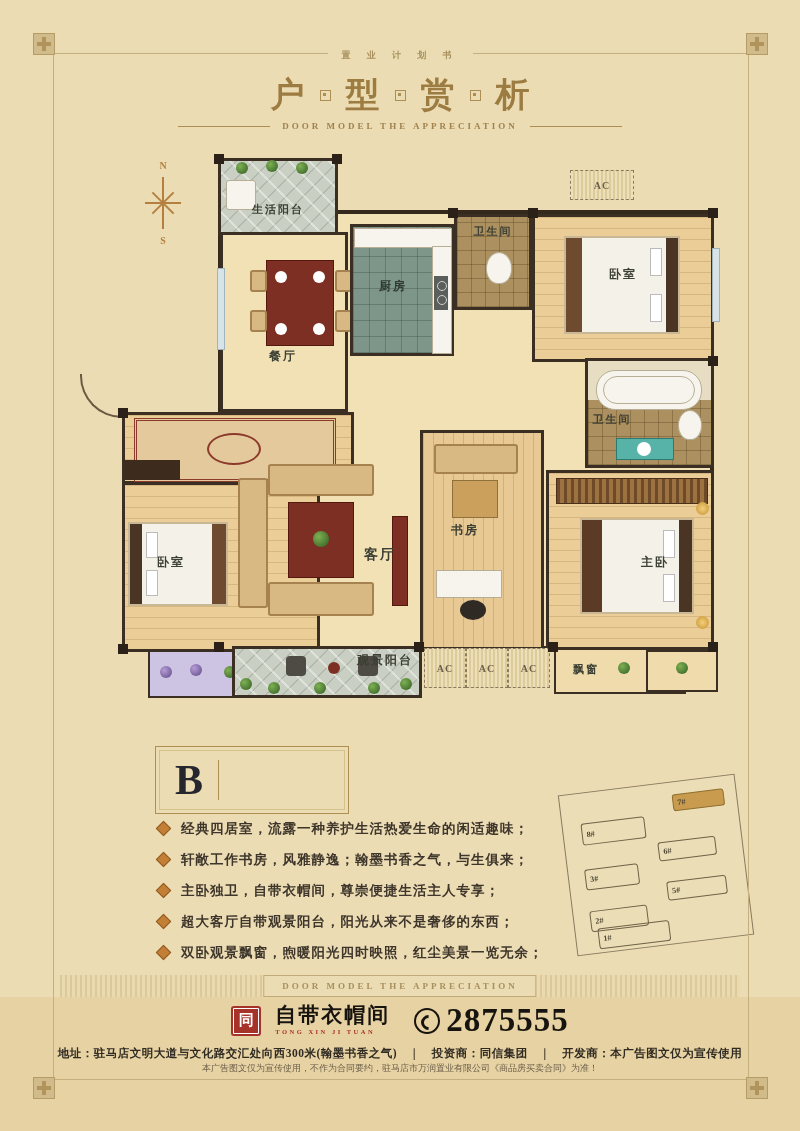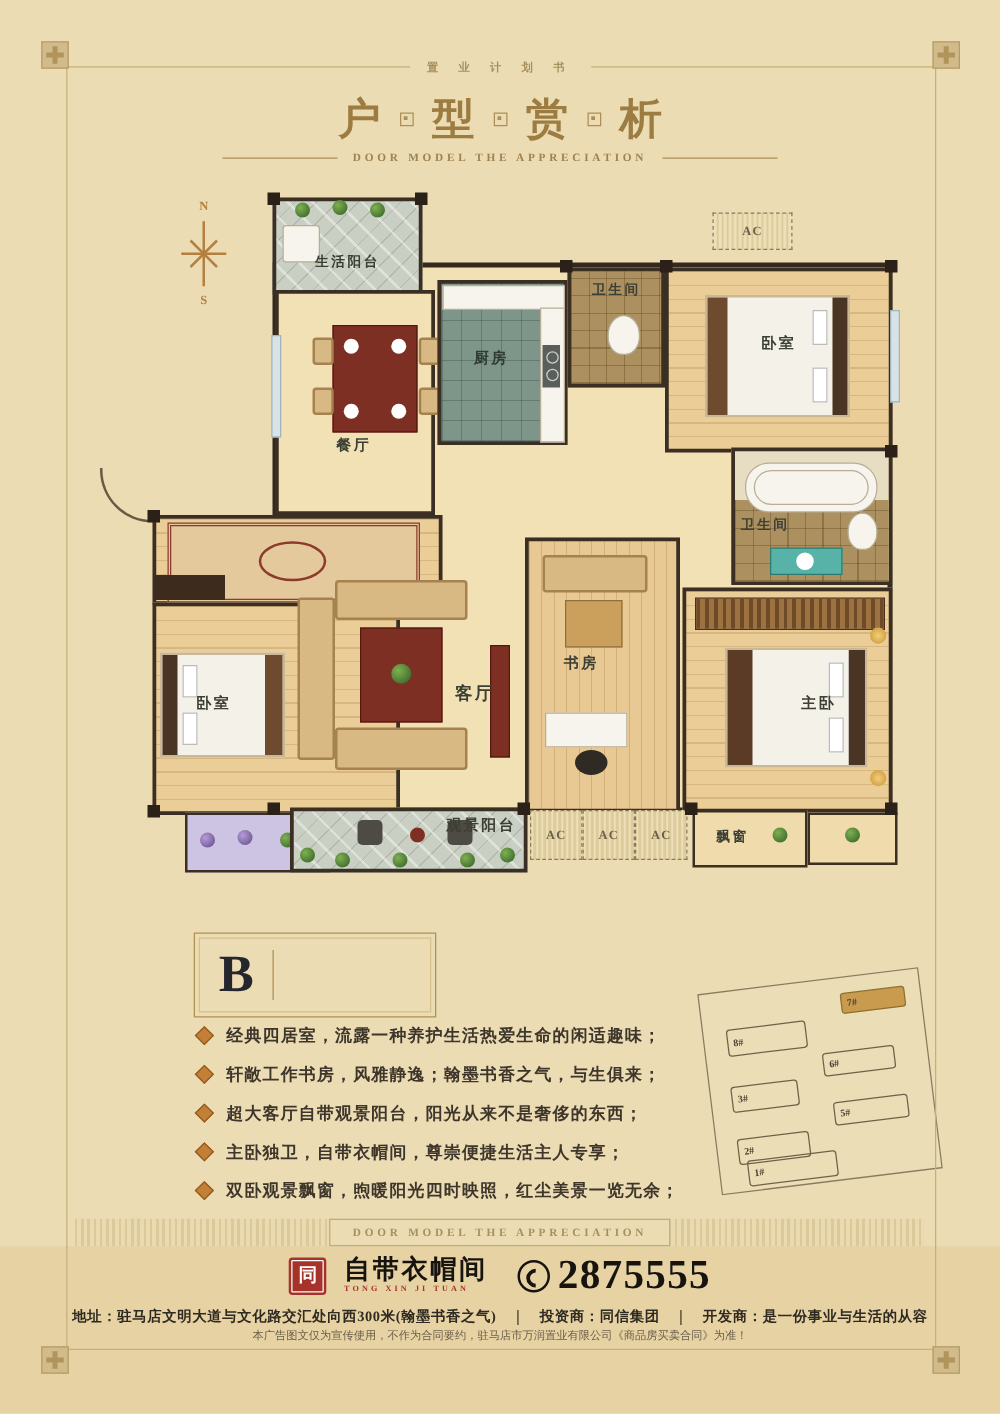--- a/index.html
+++ b/index.html
@@ -251,21 +251,21 @@
     <div class="plant" style="left:150px;top:534px;"></div>
     <div class="plant" style="left:196px;top:534px;"></div>
     <div class="plant" style="left:250px;top:534px;"></div>
     <div class="plant" style="left:282px;top:530px;"></div>
     <div class="lbl" style="left:212px;top:504px;width:110px;font-size:12px;">观景阳台</div>
 
     <div class="ac-box" style="left:306px;top:500px;width:40px;height:38px;">AC</div>
     <div class="ac-box" style="left:348px;top:500px;width:40px;height:38px;">AC</div>
     <div class="ac-box" style="left:390px;top:500px;width:40px;height:38px;">AC</div>
 
-    <div class="bay" style="position:absolute;left:436px;top:500px;width:88px;height:42px;">
+    <div class="bay" style="position:absolute;left:436px;top:500px;width:88px;height:42px;padding-left:40px;">
       <div class="lbl" style="left:0px;top:12px;width:60px;font-size:11px;">飘窗</div>
       <div class="plant" style="left:62px;top:12px;"></div>
     </div>
     <div class="bay" style="position:absolute;left:528px;top:502px;width:68px;height:38px;">
       <div class="plant" style="left:28px;top:10px;"></div>
     </div>
 
     <div class="pier" style="left:96px;top:6px;"></div>
     <div class="pier" style="left:214px;top:6px;"></div>
     <div class="pier" style="left:330px;top:60px;"></div>
@@ -291,25 +291,25 @@
     <div class="feat">
         <span class="diamond"></span>
         <span class="ftext">经典四居室，流露一种养护生活热爱生命的闲适趣味；</span>
       </div>
     <div class="feat">
         <span class="diamond"></span>
         <span class="ftext">轩敞工作书房，风雅静逸；翰墨书香之气，与生俱来；</span>
       </div>
     <div class="feat">
         <span class="diamond"></span>
+        <span class="ftext">主卧独卫，自带衣帽间，尊崇便捷生活主人专享；</span>
+      </div>
+    <div class="feat">
+        <span class="diamond"></span>
         <span class="ftext">超大客厅自带观景阳台，阳光从来不是奢侈的东西；</span>
-      </div>
-    <div class="feat">
-        <span class="diamond"></span>
-        <span class="ftext">主卧独卫，自带衣帽间，尊崇便捷生活主人专享；</span>
       </div>
     <div class="feat">
         <span class="diamond"></span>
         <span class="ftext">双卧观景飘窗，煦暖阳光四时映照，红尘美景一览无余；</span>
       </div>
     <div class="feat">
         <span class="diamond"></span>
         <span class="ftext">倚窗观景，笑傲红尘，悠然的，是一份事业与生活的从容。</span>
       </div>
   </div>
@@ -355,17 +355,17 @@
     <div class="phonewrap">
       <div class="phone-icon"></div>
       <div class="phonenum">2875555</div>
     </div>
   </div>
   <div class="addrrow">
     <span>地址：驻马店文明大道与文化路交汇处向西300米(翰墨书香之气)</span>
     <span class="sep">｜</span>
     <span>投资商：同信集团</span>
     <span class="sep">｜</span>
-    <span>开发商：是一份事业与生活的从容</span>
+    <span>开发商：本广告图文仅为宣传使用</span>
   </div>
   <div class="disclaimer">本广告图文仅为宣传使用，不作为合同要约，驻马店市万润置业有限公司《商品房买卖合同》为准！</div>
 
 </div>
 
 </body></html>

